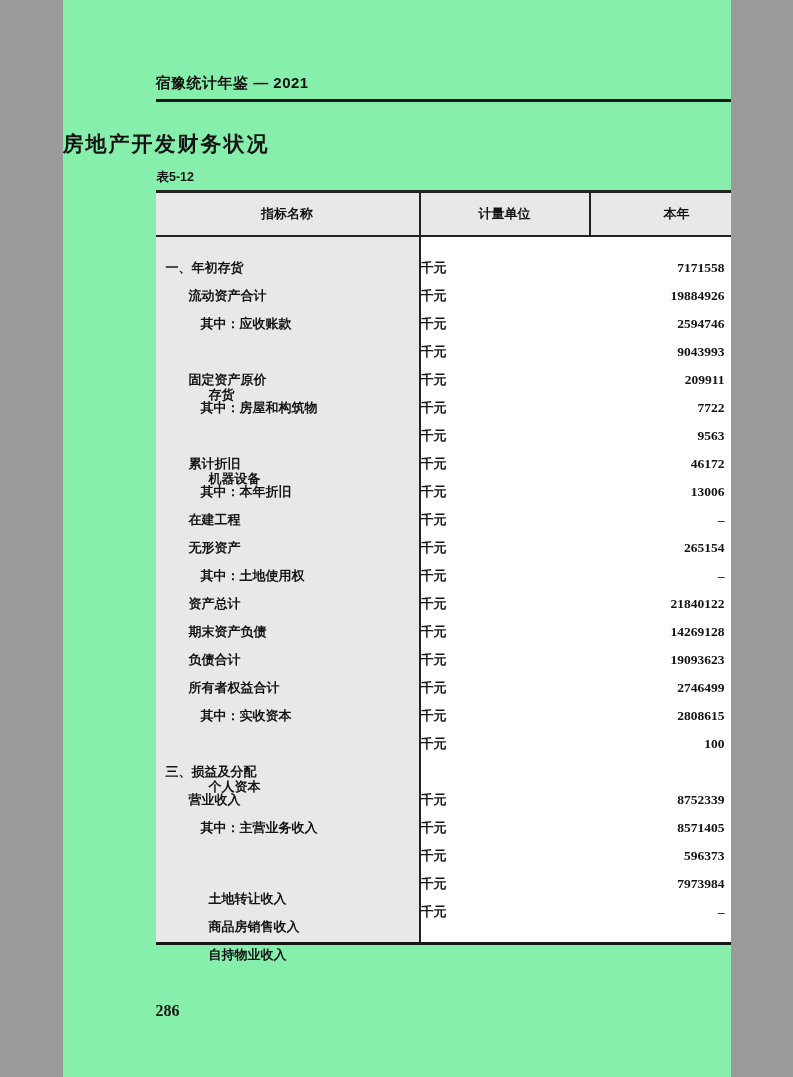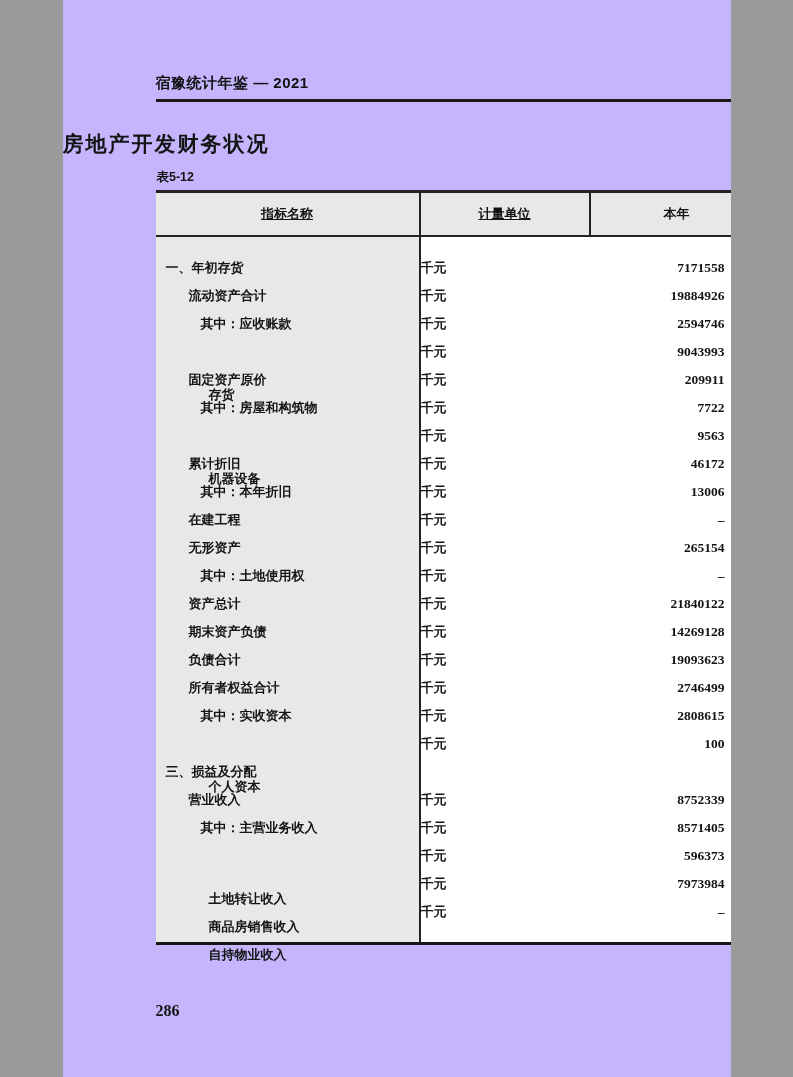--- a/index.html
+++ b/index.html
@@ -1,21 +1,21 @@
 <!DOCTYPE html>
 <html><head>
 <meta charset="utf-8">
 <style>
   * { margin: 0; padding: 0; box-sizing: border-box; }
   html, body { background: #9a9a9a; }
   .page {
     position: relative;
     width: 668px;
     height: 1077px;
-    background: #c4b5fd;
+    background: #86efac;
     margin: 0 auto;
     font-family: "Liberation Sans", "DejaVu Sans", sans-serif;
     color: #111;
     overflow: hidden;
   }
   .masthead {
     position: absolute;
     left: 93px;
     top: 74px;
     font-size: 15px;
@@ -67,21 +67,21 @@
     border-bottom: 2px solid #222;
   }
   .th {
     display: flex;
     align-items: center;
     justify-content: center;
     font-size: 13px;
     font-weight: bold;
     color: #141414;
   }
-  .th-1, .th-2 { border-right: 2px solid #222; text-decoration: underline; }
+  .th-1, .th-2 { border-right: 2px solid #222; }
   .tbody {
     position: relative;
     padding: 17px 0 16px 0;
     background: #ffffff;
   }
   .col1-bg {
     position: absolute;
     left: 0;
     top: 0;
     bottom: 0;

